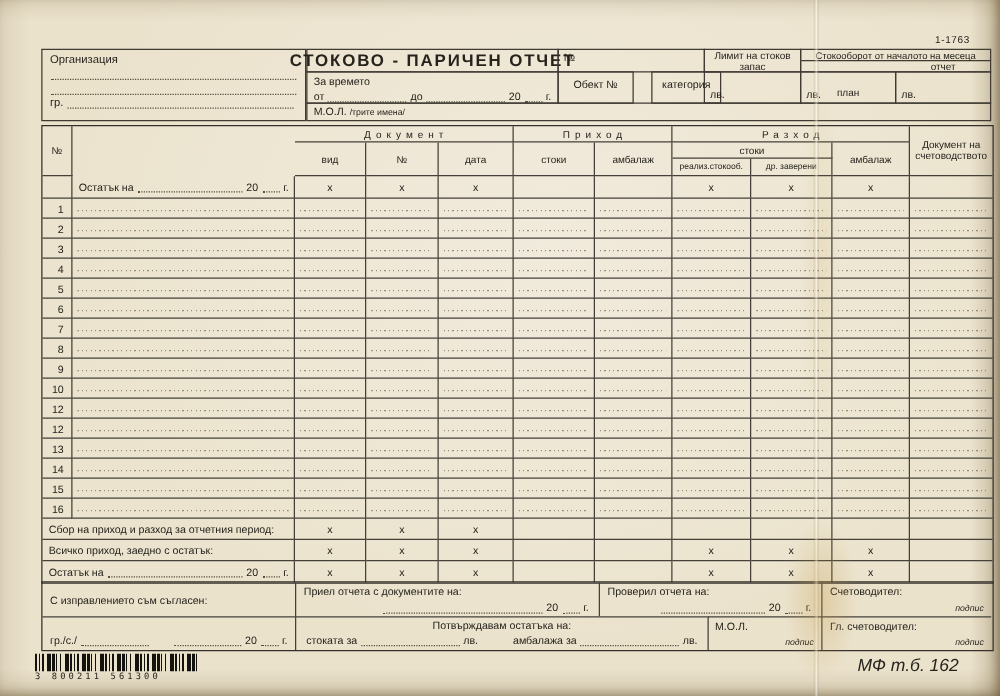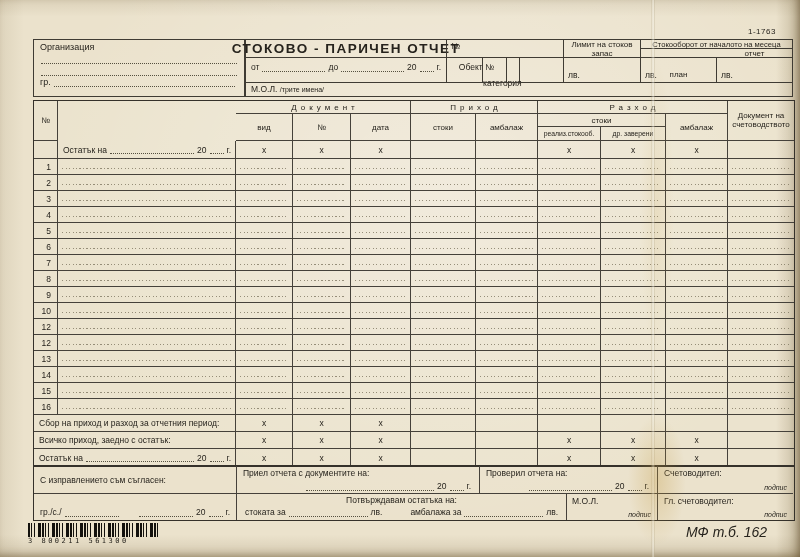--- a/index.html
+++ b/index.html
@@ -42,21 +42,21 @@
   .limit-box { left:563px; top:39px; width:78px; height:19px; font-size:8px; line-height:9px; text-align:center; display:flex; align-items:center; justify-content:center; padding:0 4px; }
   .turn-box { left:640px; top:39px; width:153px; height:19px; font-size:8px; }
   .turn-title { height:9px; border-bottom:1px solid #3f3b33; text-align:center; line-height:9px; font-size:7.6px; }
   .turn-cols { display:flex; height:9px; }
   .turn-cols div { flex:1; text-align:center; line-height:9px; }
   .turn-cols div:first-child { border-right:1px solid #3f3b33;margin-top:21px; }
 
   .period-box { left:245px; top:57px; width:202px; height:26px; font-size:8.5px; padding:2px 5px 1px 5px; }
   .period-l2 { display:flex; align-items:flex-end; margin-top:2px; }
   .obj-box { left:446px; top:57px; width:61px; height:26px; font-size:8.5px; text-align:center; padding-top:4px; }
-  .cat-box { left:482px; top:57px; width:38px; height:26px; font-size:8.5px; text-align:center; padding-top:20px; }
+  .cat-box { left:521px; top:57px; width:56px; height:26px; font-size:8.5px; text-align:center; padding-top:4px; }
   .lv-box1 { left:563px; top:57px; width:78px; height:26px; font-size:8.5px; display:flex; align-items:flex-end; padding:0 0 2px 4px; }
   .lv-box2 { left:640px; top:57px; width:77px; height:26px; font-size:8.5px; display:flex; align-items:flex-end; padding:0 0 2px 4px; }
   .lv-box3 { left:716px; top:57px; width:77px; height:26px; font-size:8.5px; display:flex; align-items:flex-end; padding:0 0 2px 4px; }
   .mol-box { left:245px; top:82px; width:548px; height:15px; font-size:8.5px; padding:1px 5px; }
   .mol-box .note { font-size:7px; }
 
   
   #main-grid { position:absolute; left:33px; top:100px; display:grid;
     grid-template-columns:24px 178px 57px 58px 60px 65px 62px 63px 65px 62px 66px;
     grid-template-rows:13px 13px 14px 18px repeat(16,16px) 17px 17px 17px;
@@ -136,20 +136,21 @@
   </div>
   <div class="bx turn-box">
     <div class="turn-title">Стокооборот от началото на месеца</div>
     <div class="turn-cols">
       <div>план</div>
       <div>отчет</div>
     </div>
   </div>
 
   <div class="bx period-box">
+    <div>За времето</div>
     <div class="period-l2">
       <span>от</span>
       <span class="lead"></span>
       <span>до</span>
       <span class="lead"></span>
       <span>20</span>
       <span class="lead short"></span>
       <span>г.</span>
     </div>
   </div>

